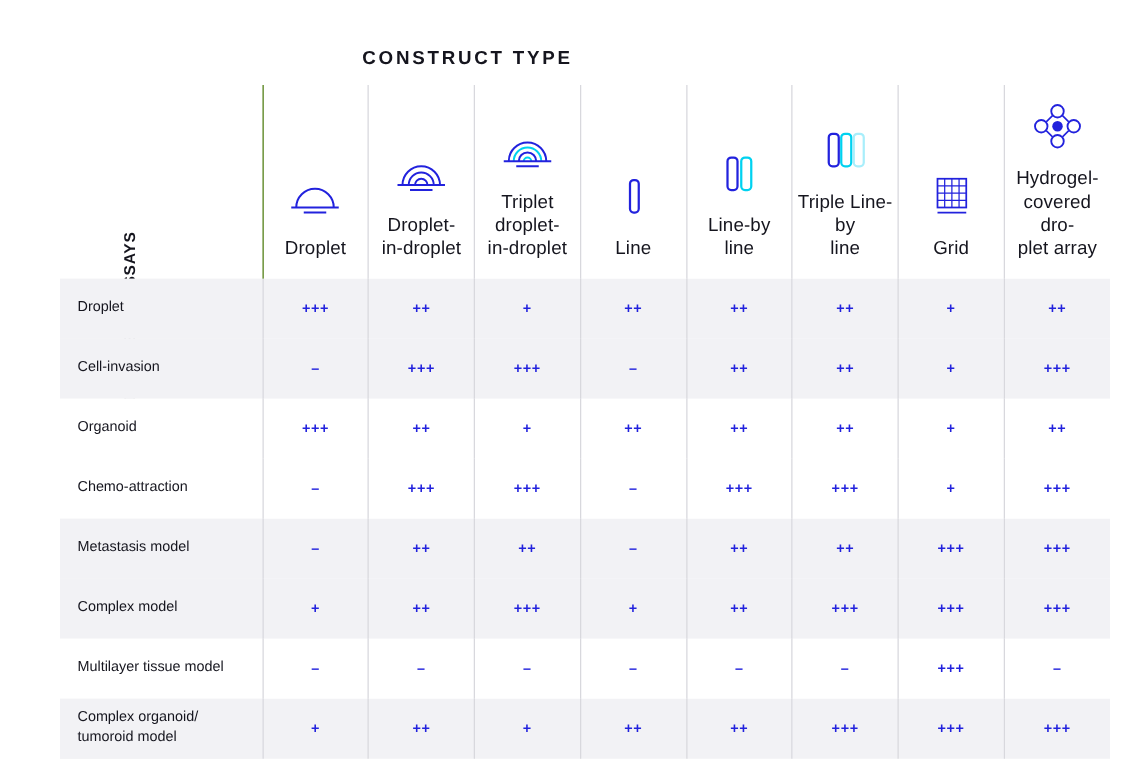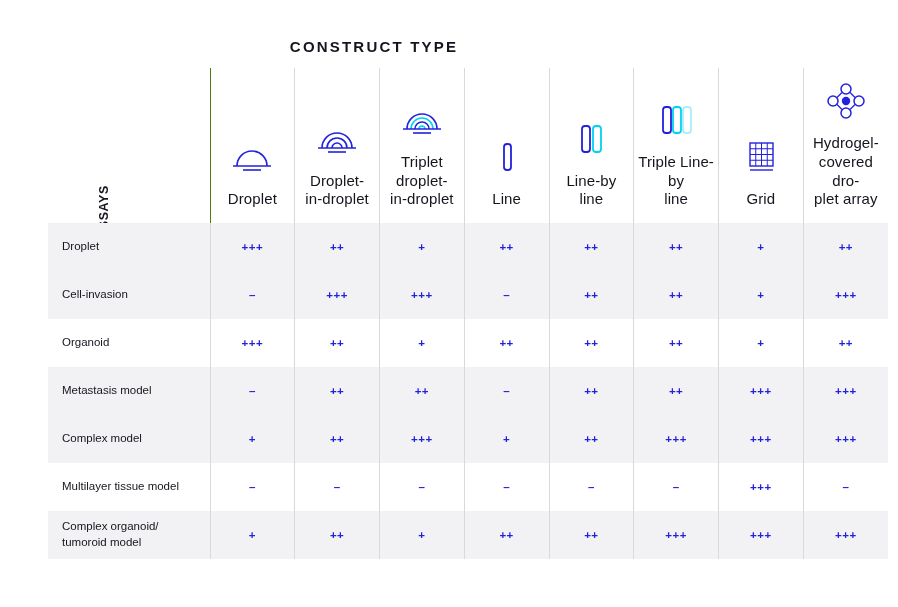--- a/index.html
+++ b/index.html
@@ -273,20 +273,31 @@
         <td class="rowlabel">Organoid</td>
         <td class="cell">+++</td>
         <td class="cell">++</td>
         <td class="cell">+</td>
         <td class="cell">++</td>
         <td class="cell">++</td>
         <td class="cell">++</td>
         <td class="cell">+</td>
         <td class="cell">++</td>
       </tr>
+      <tr class="data-row plain">
+        <td class="rowlabel">Chemo-attraction</td>
+        <td class="cell">–</td>
+        <td class="cell">+++</td>
+        <td class="cell">+++</td>
+        <td class="cell">–</td>
+        <td class="cell">+++</td>
+        <td class="cell">+++</td>
+        <td class="cell">+</td>
+        <td class="cell">+++</td>
+      </tr>
       <tr class="data-row shaded">
         <td class="rowlabel">Metastasis model</td>
         <td class="cell">–</td>
         <td class="cell">++</td>
         <td class="cell">++</td>
         <td class="cell">–</td>
         <td class="cell">++</td>
         <td class="cell">++</td>
         <td class="cell">+++</td>
         <td class="cell">+++</td>

